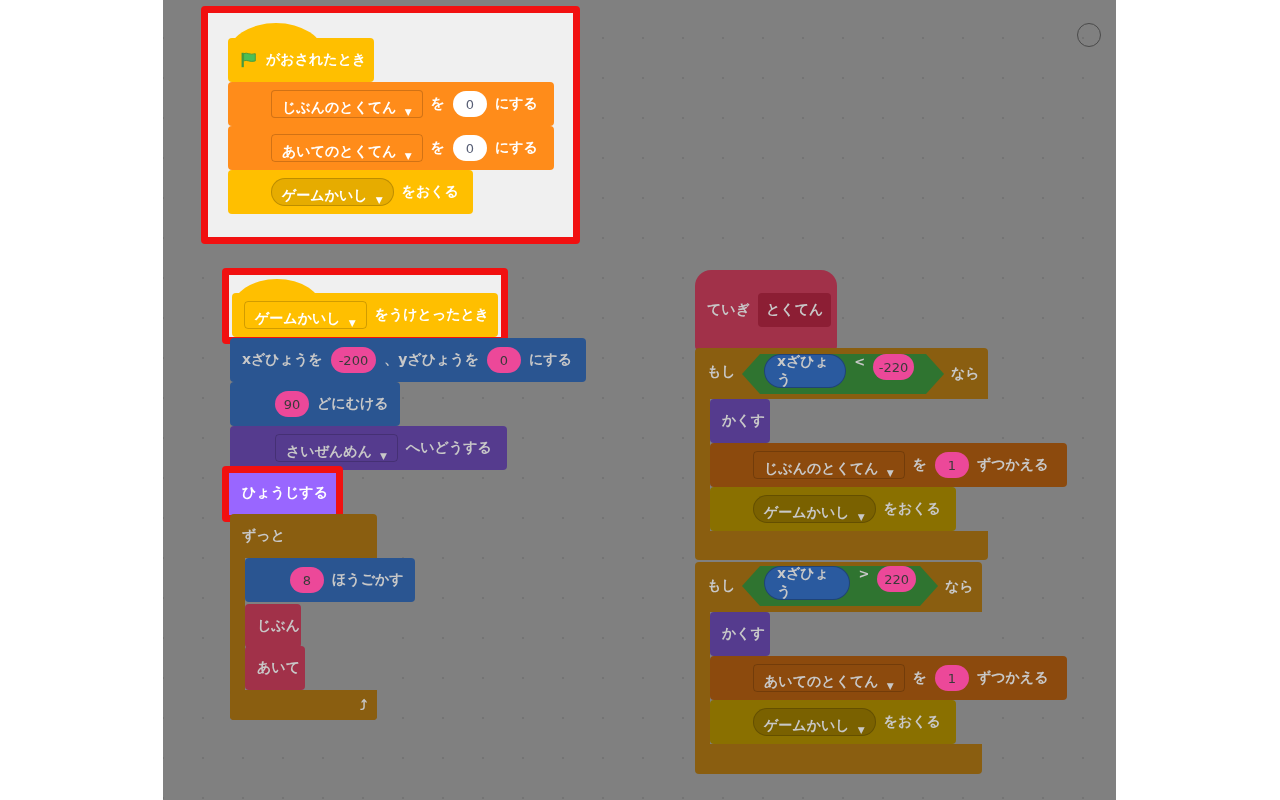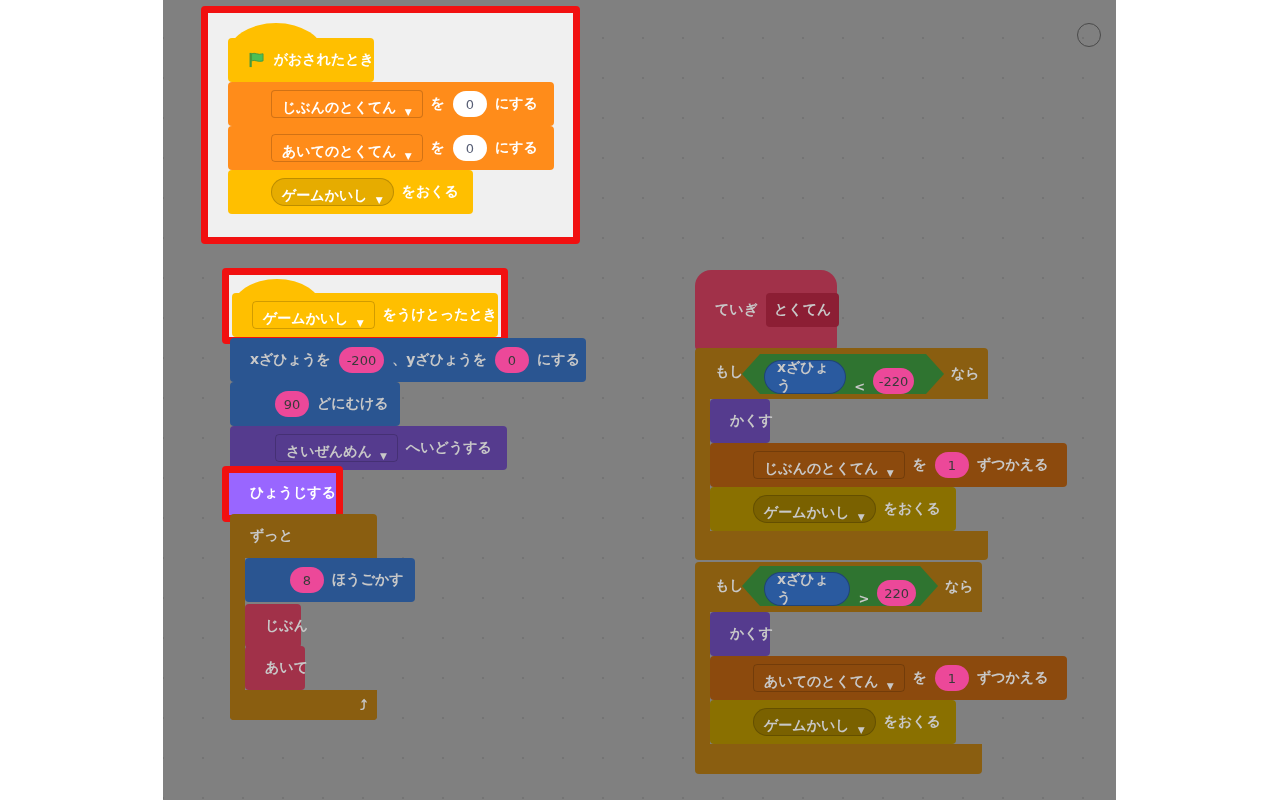--- a/index.html
+++ b/index.html
@@ -2,34 +2,34 @@
 <html><head>
 <meta charset="utf-8">
 <style>
   html, body { margin:0; padding:0; }
   body { width:1280px; height:800px; background:#ffffff; position:relative; overflow:hidden;
          font-family:"DejaVu Sans", "Liberation Sans", sans-serif; }
   .canvas { position:absolute; left:163px; top:0; width:953px; height:800px; background:#808080;
             background-image: radial-gradient(#747474 1px, transparent 1.2px); background-size:40px 40px; background-position:20px 18px; }
   .highlight-box { position:absolute; border:7px solid #f11010; border-radius:4px; background:#f0f0f0; box-sizing:border-box; }
   .blk { position:absolute; box-sizing:border-box; border-radius:4px; color:#fff; font-size:14px; font-weight:bold;
-         display:flex; align-items:center; white-space:nowrap; padding-left:20px; }
+         display:flex; align-items:center; white-space:nowrap; padding-left:12px; }
   .blk .t { margin-right:8px; }
   .pill { background:#fff; color:#575e75; border-radius:16px; height:26px; min-width:34px; padding:0 8px; box-sizing:border-box;
           display:inline-flex; align-items:center; justify-content:center; font-weight:normal; margin-right:8px; font-size:13px; }
   .pill.dim { background:#ec4899; color:#3a3a3a; }
   .dd { border:1px solid rgba(0,0,0,0.18); border-radius:4px; height:28px; padding:0 10px; display:inline-flex; align-items:flex-end;
         margin-right:8px; box-sizing:border-box; }
   .dd.round { border-radius:16px; }
   .dd .caret { font-size:9px; margin-left:8px; }
   .hat-cap { position:absolute; border-radius:50% 50% 0 0 / 100% 100% 0 0; }
   .flag { display:inline-block; width:18px; height:18px; margin-right:8px; }
   .ret { margin-left:auto; margin-right:10px; font-size:14px; }
   .empty-circle { position:absolute; left:1077px; top:23px; width:24px; height:24px; border:1.5px solid #4a4a4a; border-radius:50%; box-sizing:border-box; }
-  .hex { position:absolute; height:40px; display:flex; align-items:flex-end; padding:0 22px; box-sizing:border-box;
+  .hex { position:absolute; height:40px; display:flex; align-items:flex-start; padding:0 22px; box-sizing:border-box;
          clip-path:polygon(18px 0, calc(100% - 18px) 0, 100% 50%, calc(100% - 18px) 100%, 18px 100%, 0 50%); }
   .reporter { border-radius:18px; height:34px; padding:0 12px; display:inline-flex; align-items:center; box-sizing:border-box; font-weight:bold; margin-right:8px; border:1px solid rgba(0,0,0,0.25); }
   .op { margin-right:8px; font-size:13px; }
 </style>
 </head>
 <body>
 
 <div class="canvas"></div>
 <div class="empty-circle"></div>
 

